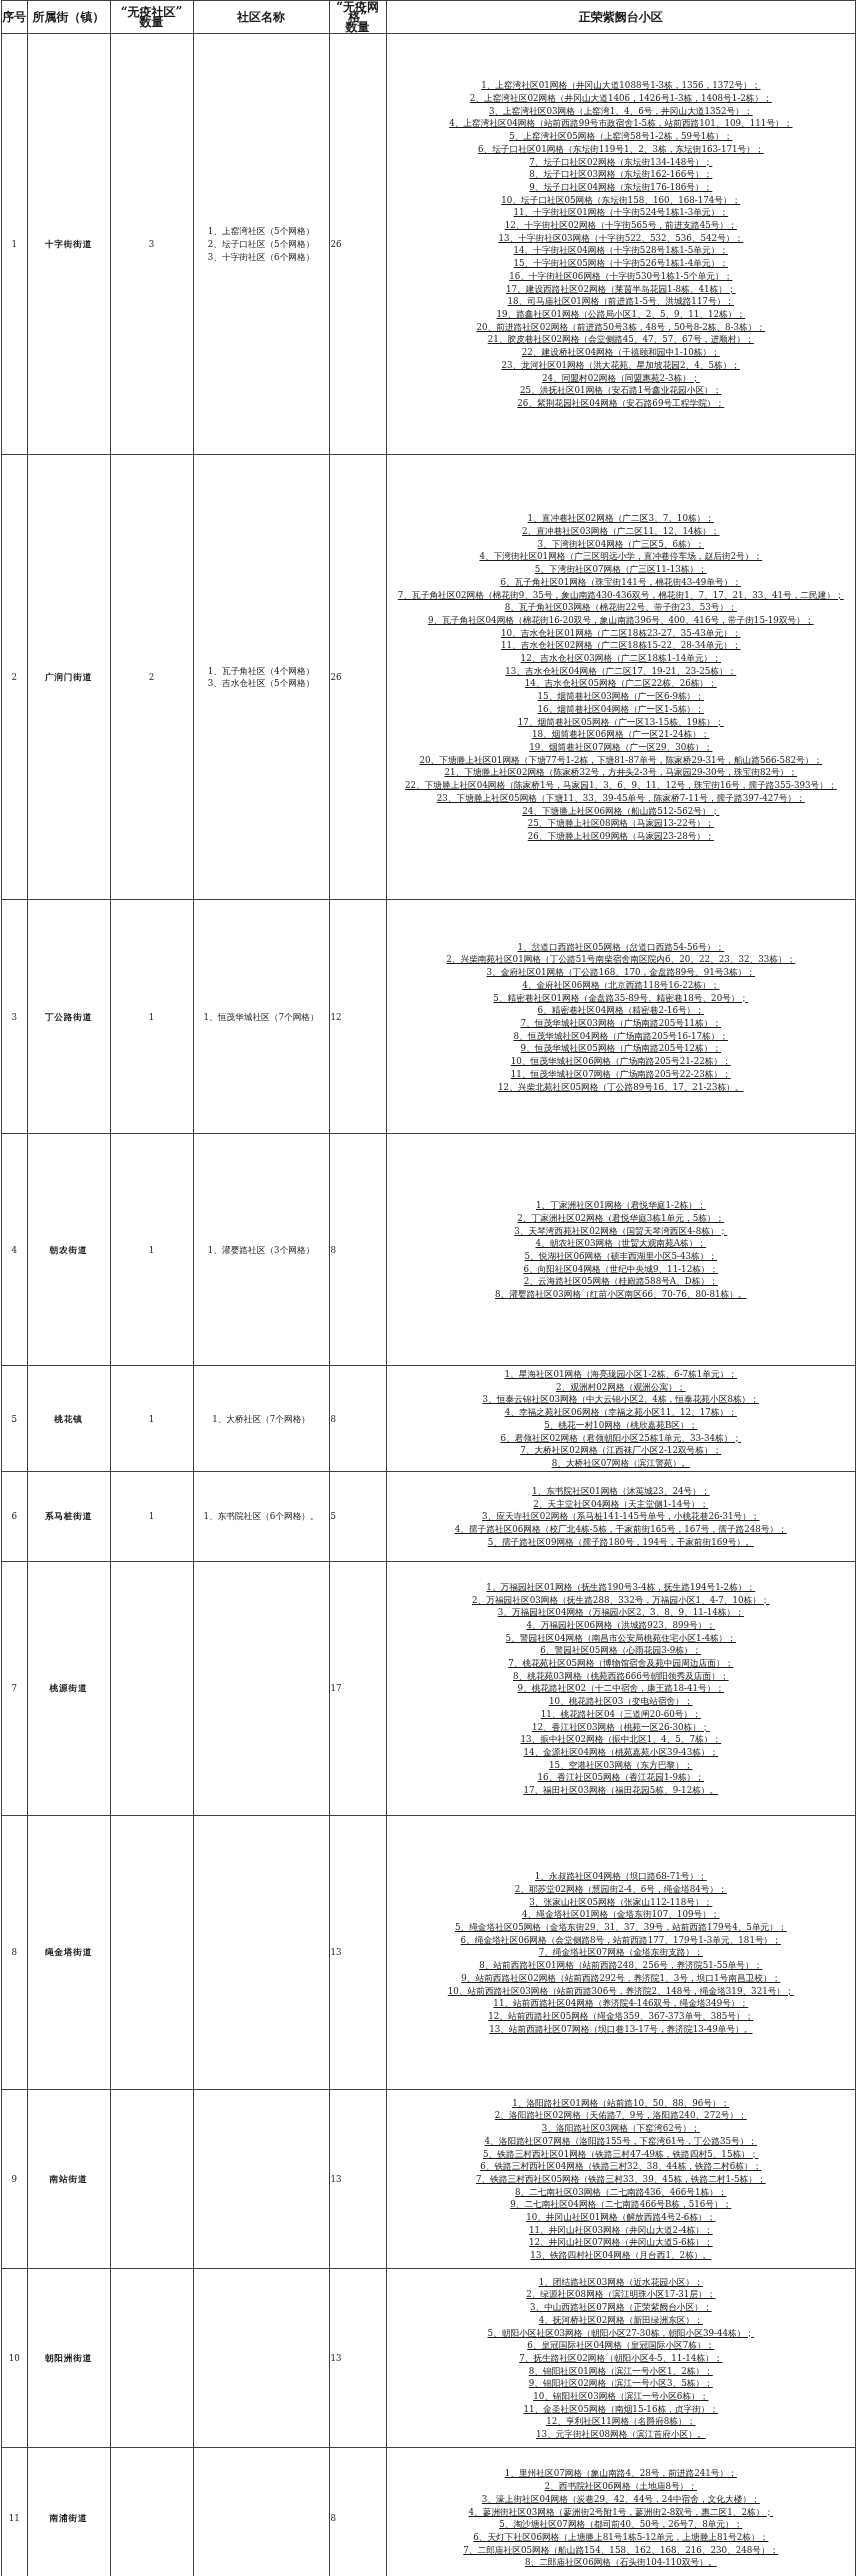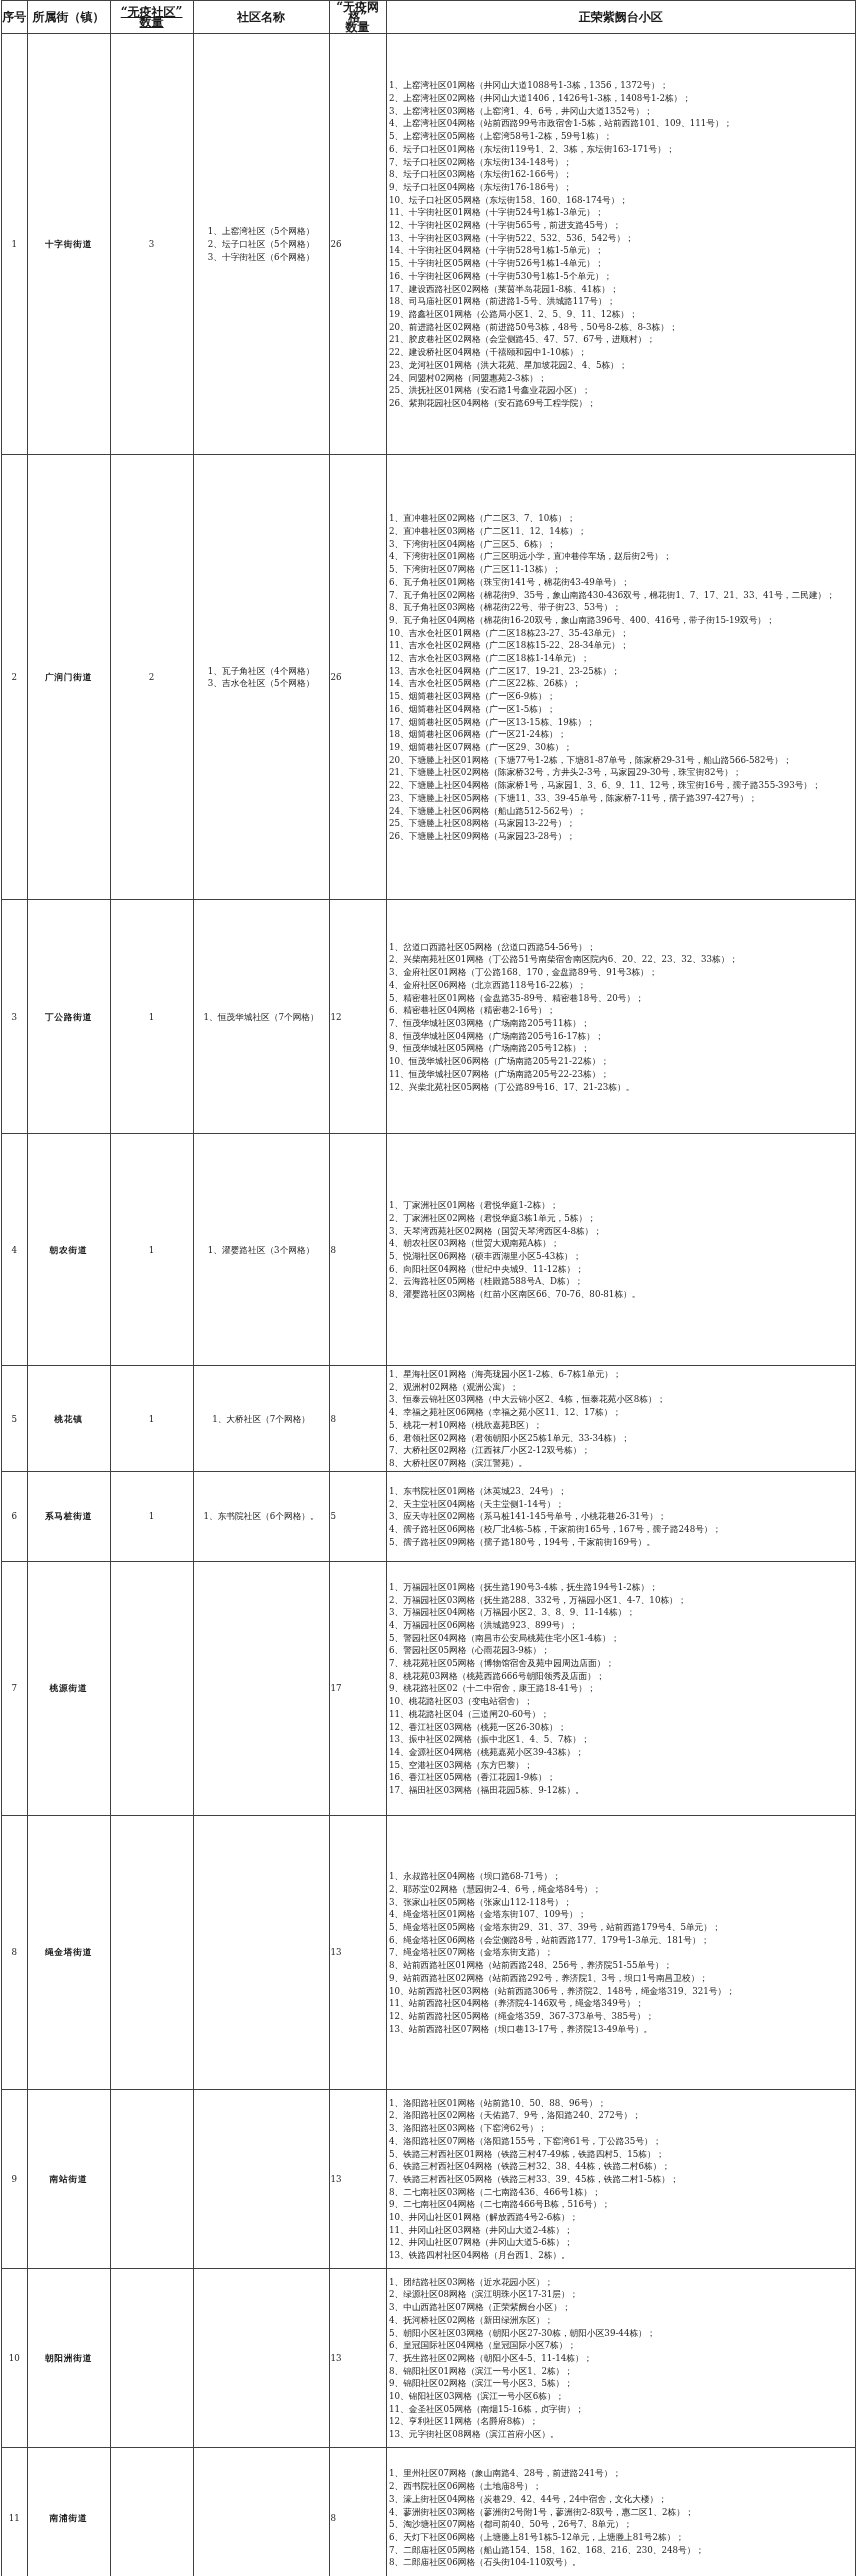--- a/index.html
+++ b/index.html
@@ -8,32 +8,32 @@
   td,th{border:0.8px solid #404040;vertical-align:middle;overflow:hidden;
         font-size:8.7px;line-height:12.7px;word-break:break-all;}
   table{border:1.6px solid #2a2a2a;}
   thead th{height:20.6px;font-size:12px;font-weight:bold;text-align:center;
            line-height:10.3px;white-space:pre-line;padding:0.8px 0;}
   td.c-no{width:24.6px;text-align:center;}
   td.c-street{width:82px;text-align:center;font-weight:bold;letter-spacing:0.8px;}
   td.c-ccount{width:82px;text-align:center;}
   td.c-cnames{width:135px;text-align:center;padding:1.6px 1.6px;}
   td.c-gcount{width:56px;text-align:left;}
-  td.c-grids{width:467px;text-align:left;padding:1.6px 2.4px;}
+  td.c-grids{width:467px;text-align:center;padding:1.6px 2.4px;text-decoration:underline;}
   .grid-line,.cname-line{display:block;}
 </style>
 </head>
 <body>
 
 <table>
   <thead>
     <tr>
       <th style="width:24.6px;">序号</th>
       <th style="width:82px;">所属街（镇）</th>
-      <th style="width:82px;text-decoration:underline;">“无疫社区”
+      <th style="width:82px;">“无疫社区”
 数量</th>
       <th style="width:135px;">社区名称</th>
       <th style="width:56px;">“无疫网格”
 数量</th>
       <th>正荣紫阙台小区</th>
     </tr>
   </thead>
   <tbody id="table-body">
       <tr style="height: 421px;">
         <td class="c-no">1</td>

